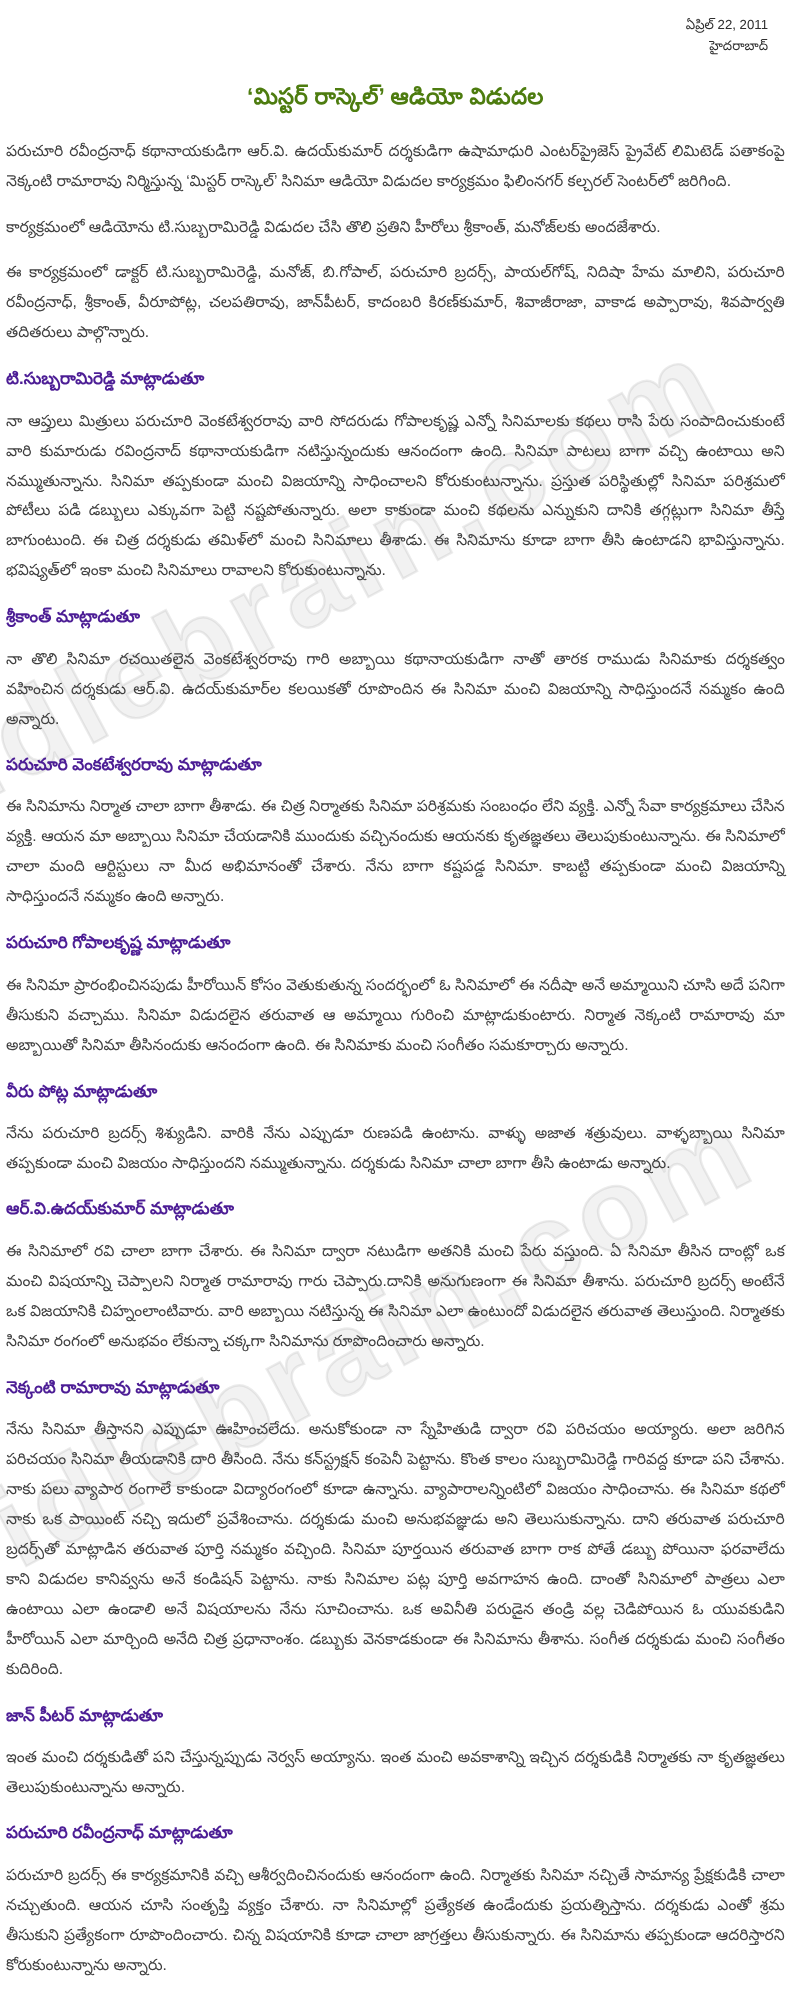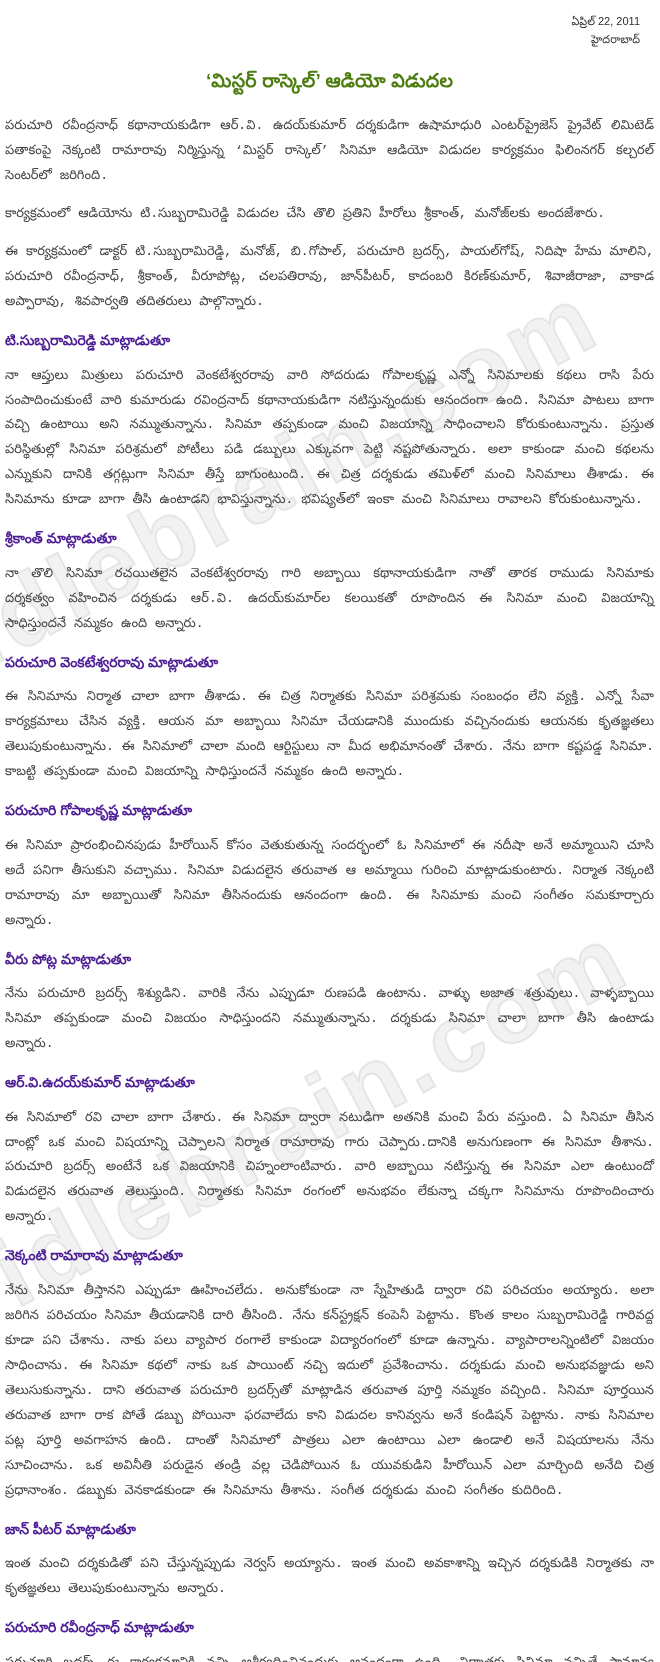--- a/index.html
+++ b/index.html
@@ -12,21 +12,21 @@
   .dateline{
     text-align:right;font-size:11px;color:#2e2e2e;
     line-height:1.65;padding:6px 14px 0 0;
   }
   .article-title{
     text-align:center;color:#4d7c0f;font-weight:bold;
     font-size:19px;margin:22px 0 18px 0;letter-spacing:.2px;
   }
   .para{
     font-size:13px;line-height:1.92;text-align:justify;
-    margin:0 0 13px 0;color:#3f3f3f;font-family:Liberation Mono, monospace;
+    margin:0 0 13px 0;color:#3f3f3f;
   }
   .sec-heading{
     color:#4c1d95;font-weight:bold;font-size:14px;
     margin:16px 0 13px 0;line-height:1.4;
   }
   
   .watermark{
     position:absolute;z-index:1;pointer-events:none;
     font-weight:bold;font-size:96px;letter-spacing:6px;
     color:rgba(160,160,160,0.14);

